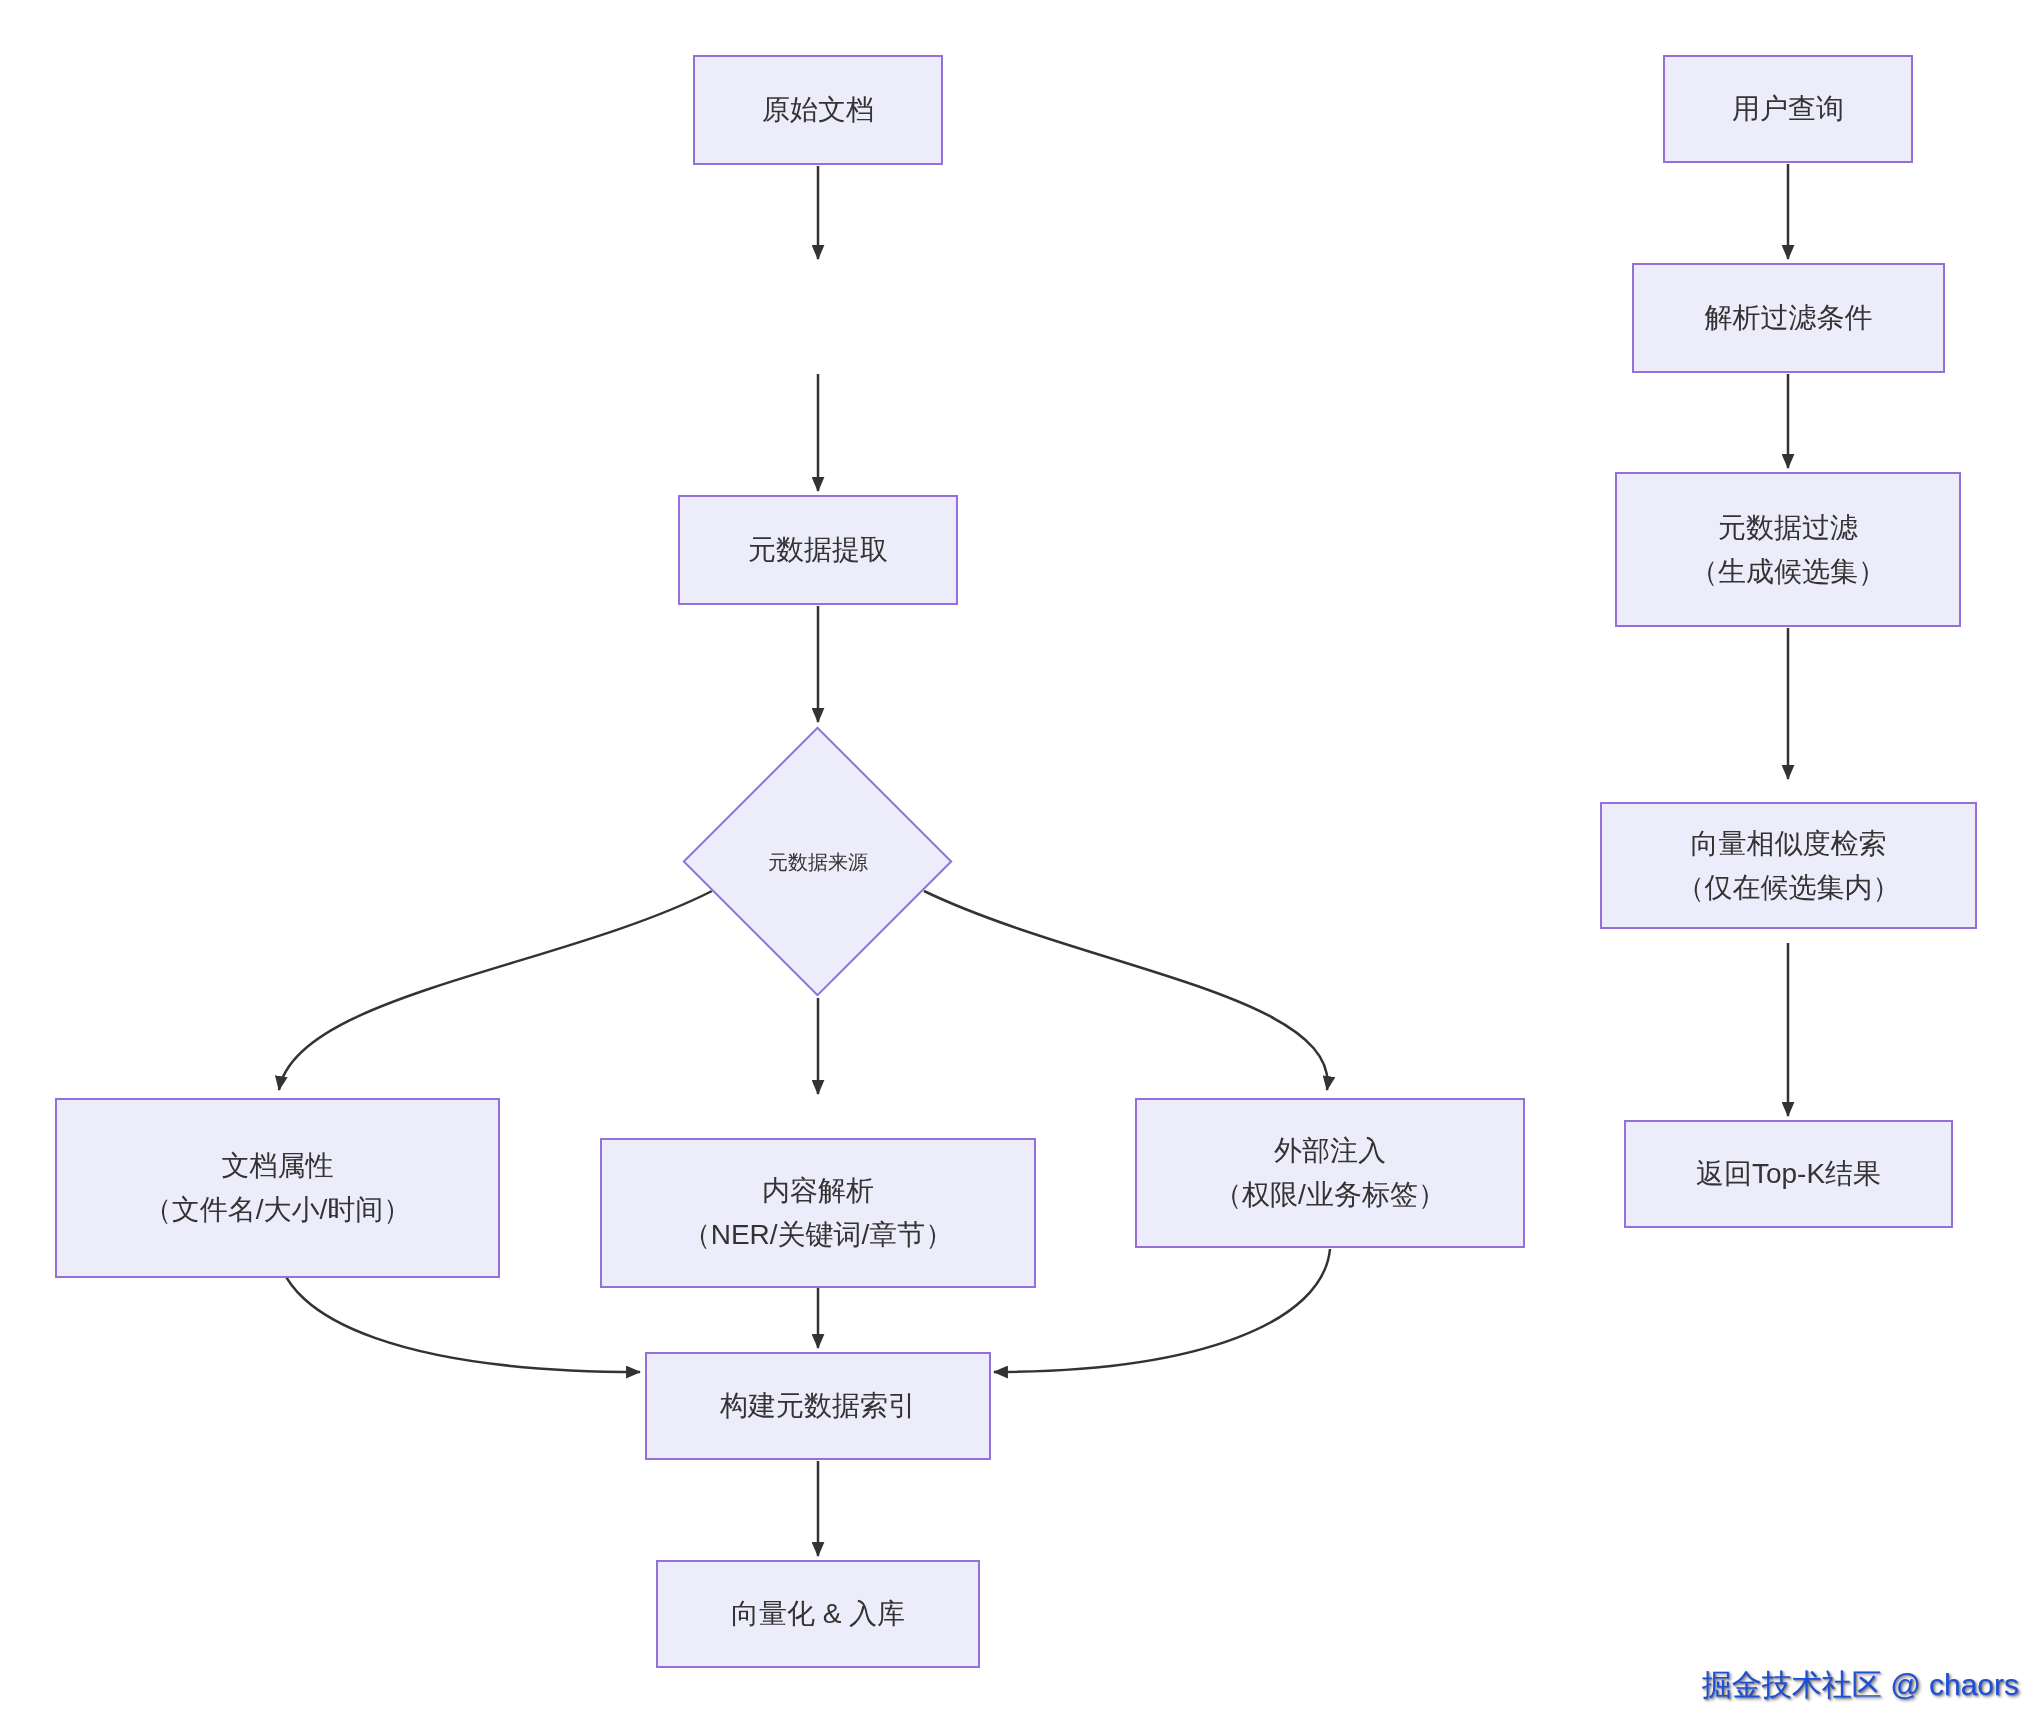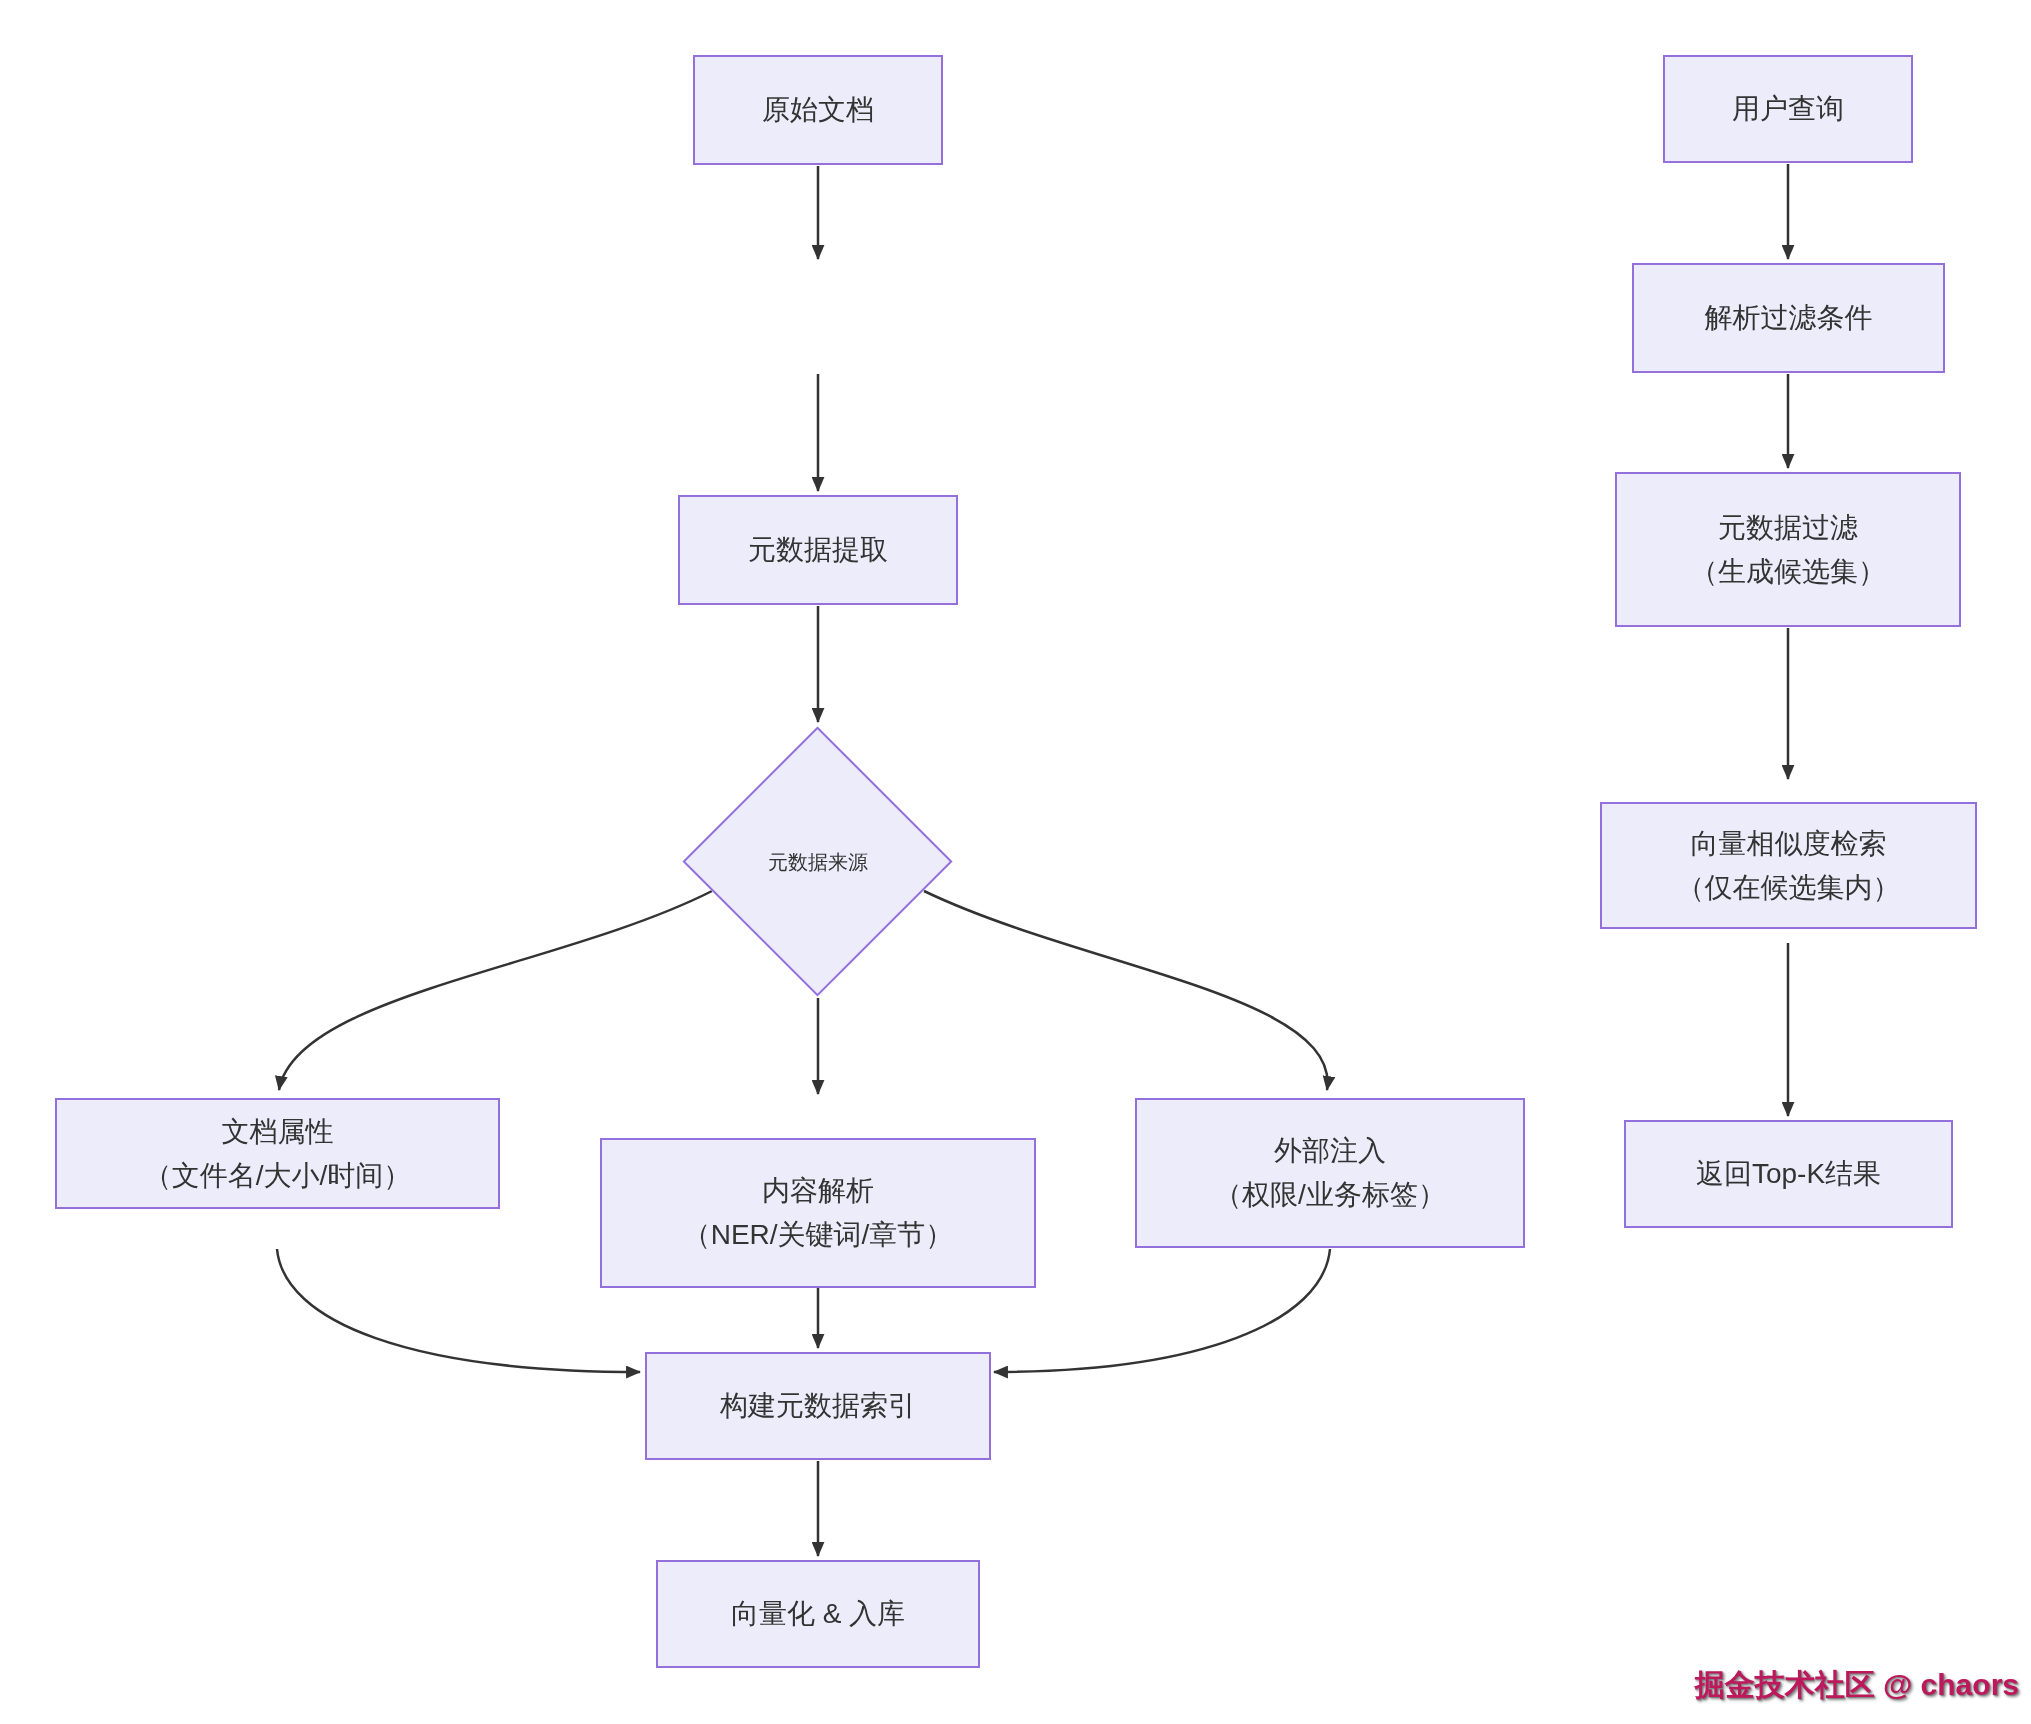--- a/index.html
+++ b/index.html
@@ -66,22 +66,22 @@
     justify-content: center;
     color: #333333;
     font-size: 20px;
     white-space: nowrap;
   }
   .watermark {
     position: absolute;
     right: 12px;
     bottom: 18px;
     font-size: 30px;
-    font-weight: bold;
-    color: #be185d;
+    font-weight: normal;
+    color: #1d4ed8;
     text-shadow: 2px 2px 3px rgba(110,110,110,0.85), 1px 1px 1px rgba(140,140,140,0.9);
     white-space: nowrap;
   }
 </style>
 </head>
 <body>
 
 <div class="canvas">
 
   <svg class="edges" viewBox="0 0 2031 1724">
@@ -115,21 +115,21 @@
 
   <div class="node" style="left:678px; top:495px; width:280px; height:110px;">
     <span>元数据提取</span>
   </div>
 
   <div class="diamond-wrap" style="left:683px; top:727px;">
     <div class="diamond-shape"></div>
     <div class="diamond-label">元数据来源</div>
   </div>
 
-  <div class="node" style="left:55px; top:1098px; width:445px; height:111px;">
+  <div class="node" style="left:55px; top:1098px; width:445px; height:180px;">
     <span>文档属性</span>
     <span>（文件名/大小/时间）</span>
   </div>
 
   <div class="node" style="left:600px; top:1098px; width:436px; height:150px;margin-top:40px;">
     <span>内容解析</span>
     <span>（NER/关键词/章节）</span>
   </div>
 
   <div class="node" style="left:1135px; top:1098px; width:390px; height:150px;">

